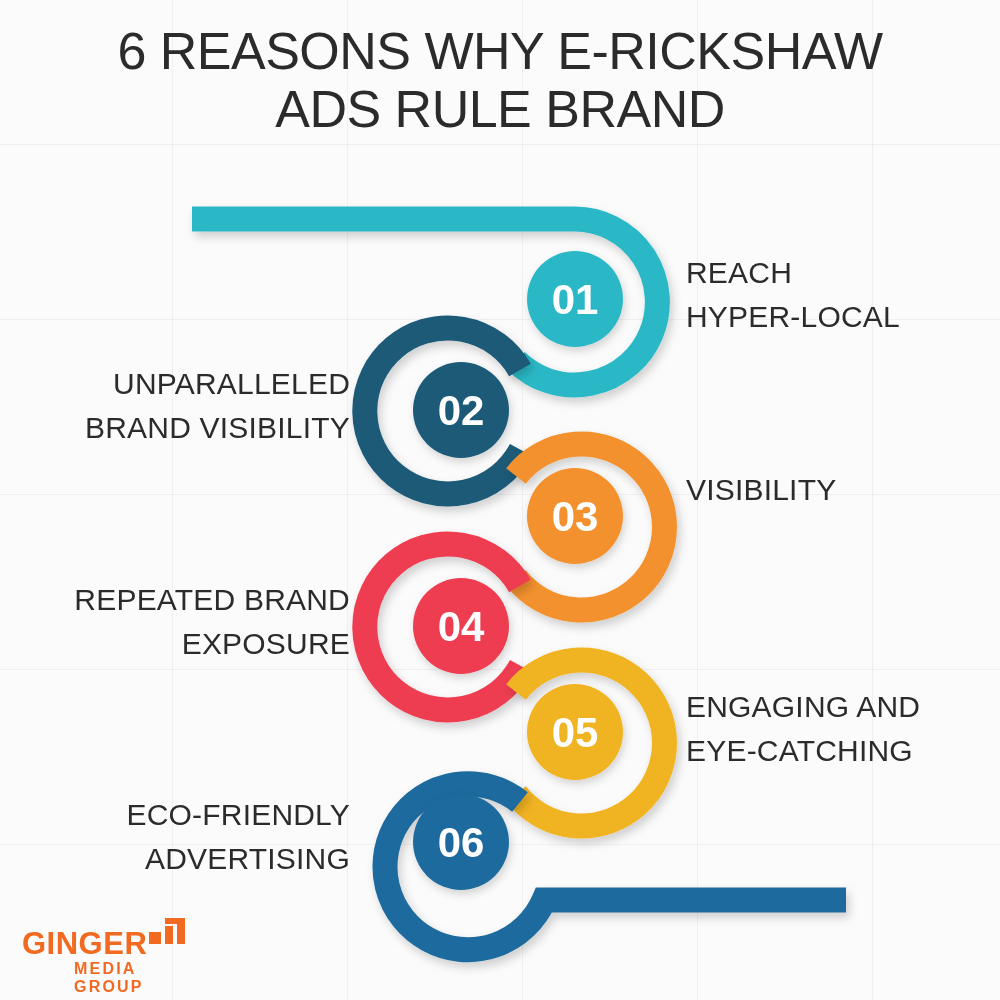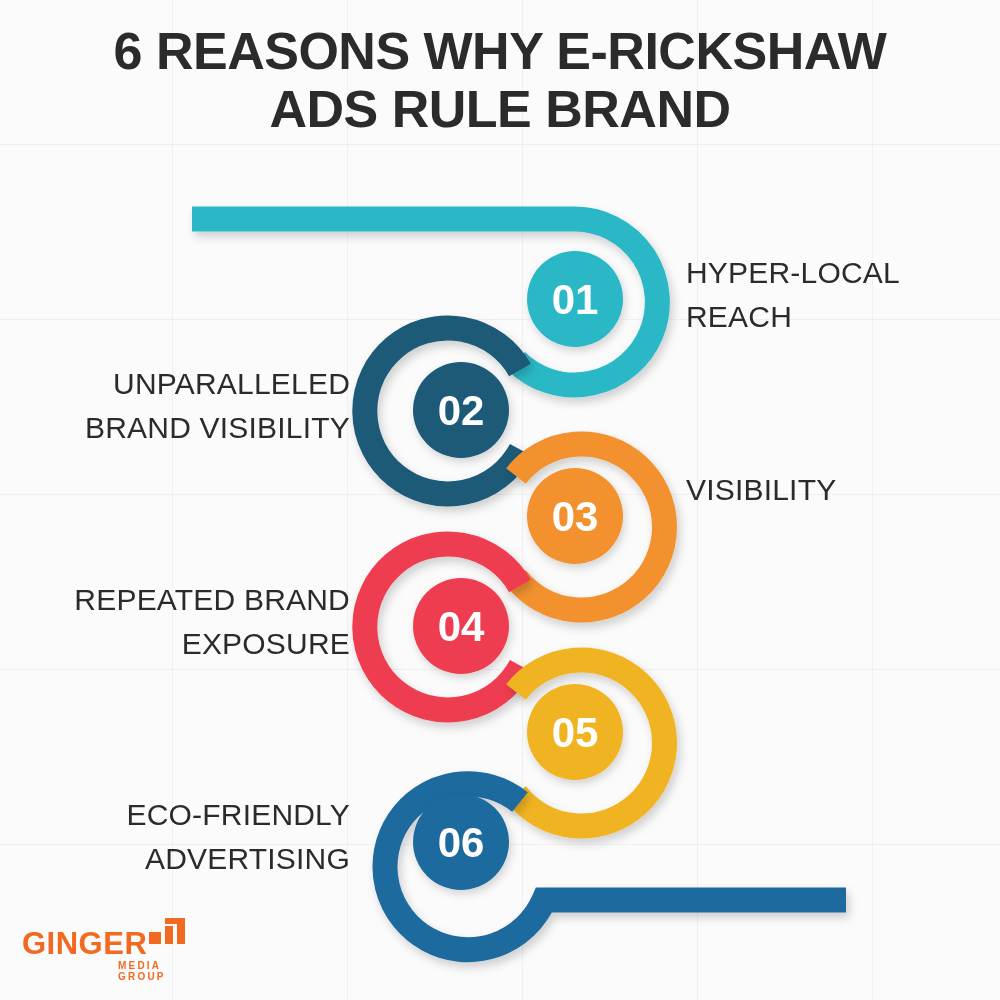--- a/index.html
+++ b/index.html
@@ -14,21 +14,21 @@
     background-image:
       linear-gradient(to right, rgba(0,0,0,0.045) 1px, transparent 1px),
       linear-gradient(to bottom, rgba(0,0,0,0.045) 1px, transparent 1px);
     background-size:175px 175px;
     background-position:-3px -31px;
     pointer-events:none;
   }
   #title{
     position:absolute;left:0;right:0;top:22px;
     text-align:center;
-    font-size:52px;font-weight:bold;
+    font-size:52px;font-weight:normal;
     letter-spacing:-0.5px;
     line-height:1.12;
     color:#2b2b2b;
     padding:0 28px;
   }
   #stage{position:absolute;left:0;top:0;width:1000px;height:1000px;}
   .lbl{
     position:absolute;
     font-size:30px;
     line-height:1.45;
@@ -41,22 +41,22 @@
     position:absolute;left:22px;top:918px;
     width:190px;height:66px;
   }
   .lg-name{
     position:absolute;left:0;top:8px;
     font-size:31px;font-weight:bold;
     color:#f26a21;letter-spacing:0.5px;
   }
   .lg-sub{
     position:absolute;left:52px;top:42px;
-    font-size:10px;font-weight:bold;
-    color:#f26a21;letter-spacing:2.2px;margin-left:44px;
+    font-size:16px;font-weight:bold;
+    color:#f26a21;letter-spacing:2.2px;
   }
   .lg-mark{position:absolute;left:127px;top:0px;}
 </style>
 </head>
 <body>
 
 <div id="grid"></div>
 
 <div id="title">
   <div>6 REASONS WHY E-RICKSHAW</div>
@@ -104,39 +104,41 @@
   </g>
 
   <g>
     <path d="M 520 802 A 83 83 0 1 0 544 900 L 846 900" fill="none" stroke="#1f6a9e" stroke-width="25" filter="url(#sh)"></path>
     <circle cx="461" cy="842" r="48" fill="#1f6a9e" filter="url(#sh2)"></circle>
     <text x="461" y="842" fill="#ffffff" font-size="42" font-weight="bold" font-family="Liberation Sans, sans-serif" text-anchor="middle" dominant-baseline="central">06</text>
   </g>
 </svg>
 
 <div class="lbl right" style="top:251px;">
+  <div>REACH</div>
   <div>HYPER-LOCAL</div>
-  <div>REACH</div>
 </div>
 
 <div class="lbl left" style="top:362px;">
   <div>UNPARALLELED</div>
   <div>BRAND VISIBILITY</div>
 </div>
 
 <div class="lbl right" style="top:468px;">
   <div>VISIBILITY</div>
 </div>
 
 <div class="lbl left" style="top:578px;">
   <div>REPEATED BRAND</div>
   <div>EXPOSURE</div>
 </div>
 
 <div class="lbl right" style="top:685px;">
+  <div>ENGAGING AND</div>
+  <div>EYE-CATCHING</div>
 </div>
 
 <div class="lbl left" style="top:793px;">
   <div>ECO-FRIENDLY</div>
   <div>ADVERTISING</div>
 </div>
 
 <div id="logo">
   <div class="lg-name">GINGER</div>
   <div class="lg-sub">MEDIA GROUP</div>

